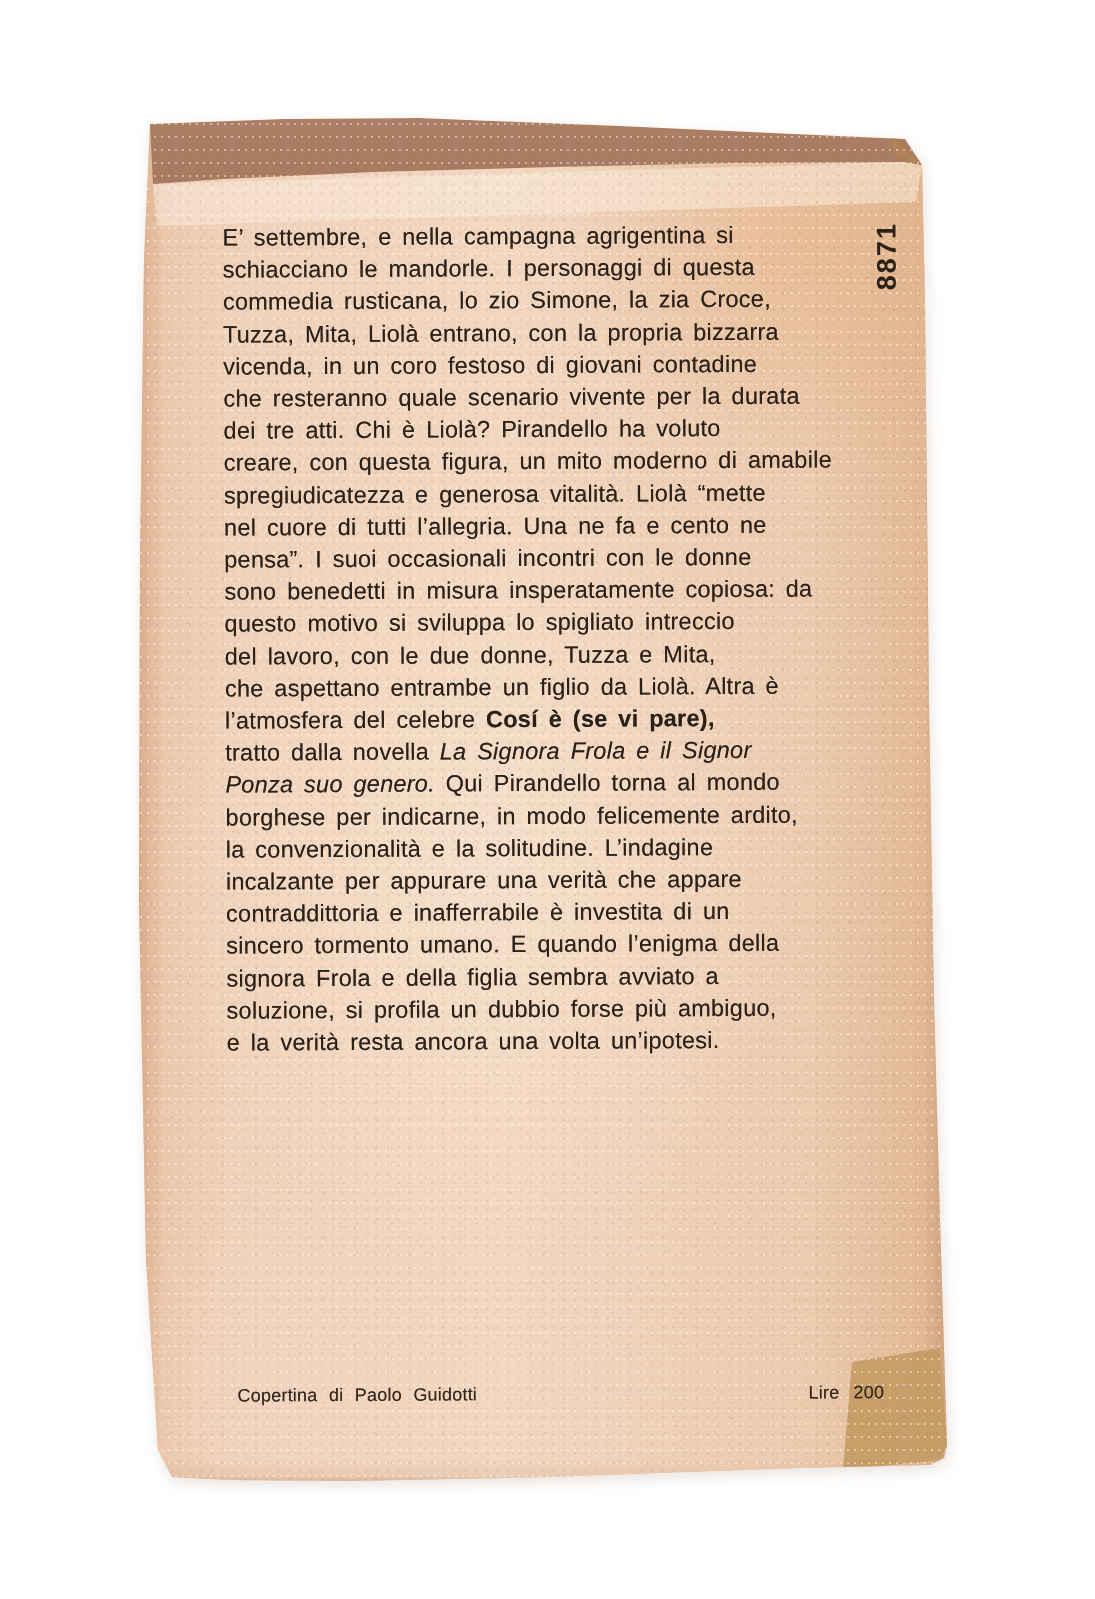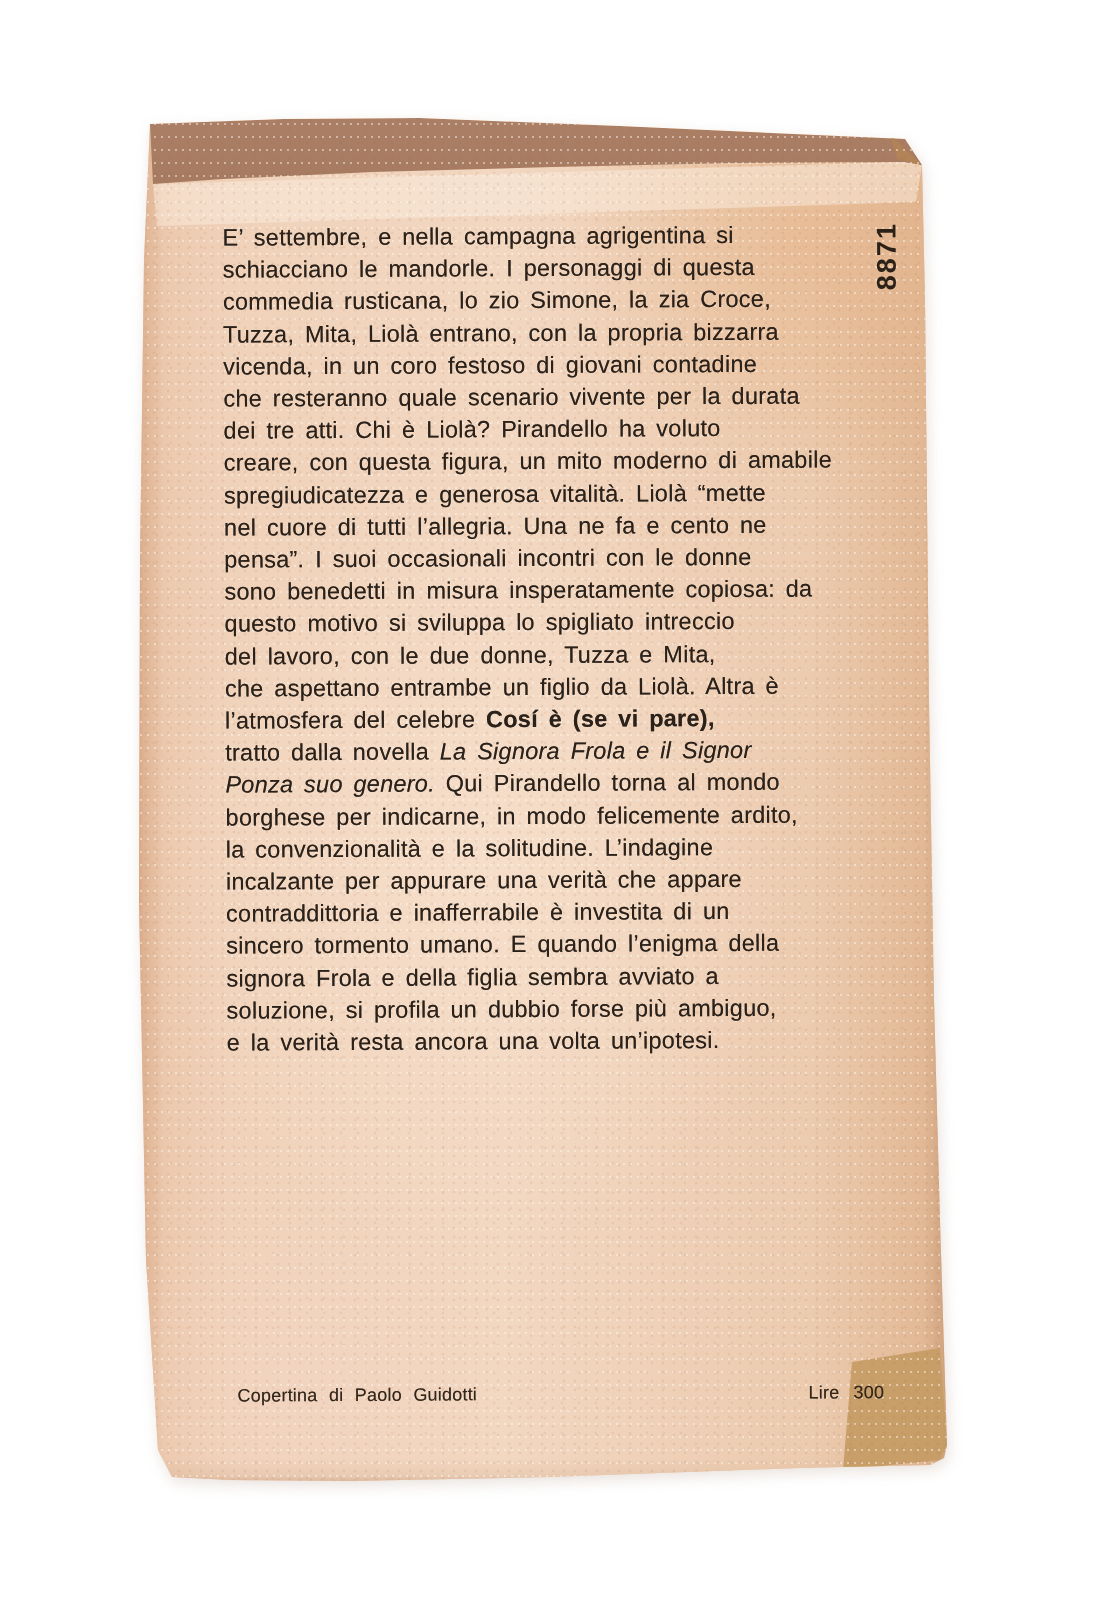--- a/index.html
+++ b/index.html
@@ -129,17 +129,17 @@
           <div class="bl"><span>la convenzionalità e la solitudine. L’indagine</span></div>
           <div class="bl"><span>incalzante per appurare una verità che appare</span></div>
           <div class="bl"><span>contraddittoria e inafferrabile è investita di un</span></div>
           <div class="bl"><span>sincero tormento umano. E quando l’enigma della</span></div>
           <div class="bl"><span>signora Frola e della figlia sembra avviato a</span></div>
           <div class="bl"><span>soluzione, si profila un dubbio forse più ambiguo,</span></div>
           <div class="bl"><span>e la verità resta ancora una volta un’ipotesi.</span></div>
         </div>
       <div class="footer">
         <span class="credit">Copertina di Paolo Guidotti</span>
-        <span class="price">Lire 300</span>
+        <span class="price">Lire 200</span>
       </div>
     </div>
   </div>
 </div>
 
 </body></html>

